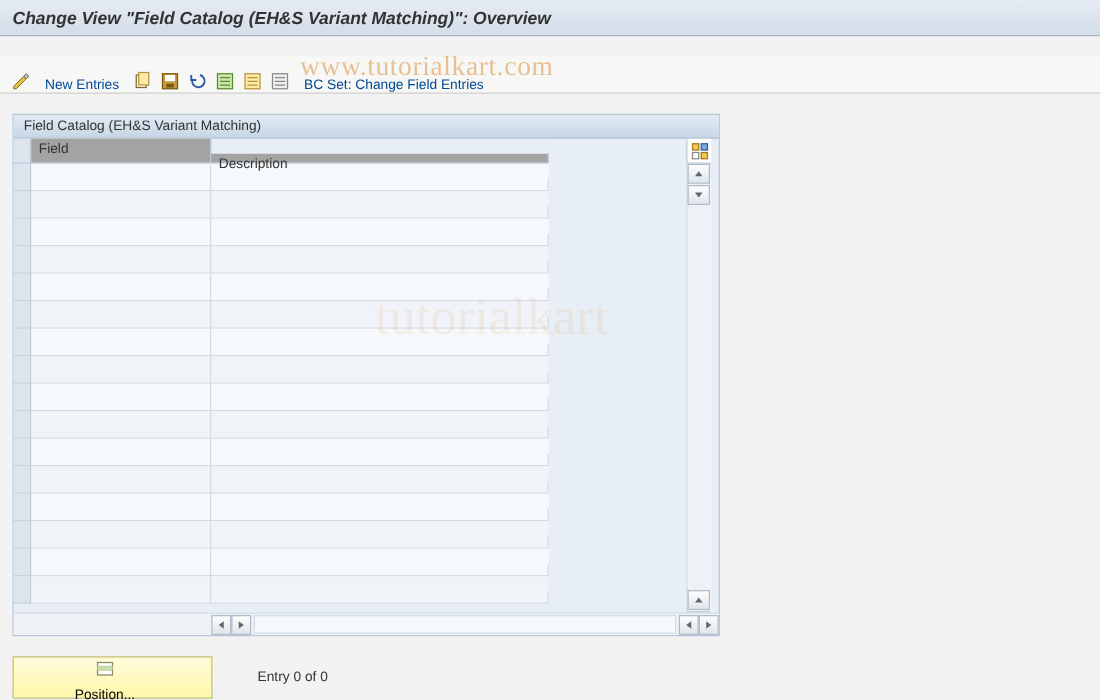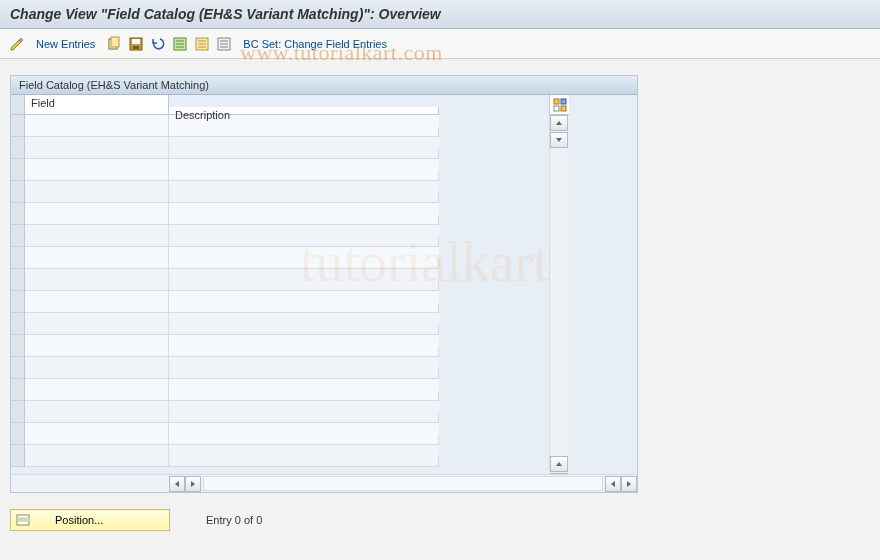--- a/index.html
+++ b/index.html
@@ -16,45 +16,46 @@
       background: linear-gradient(#e6ecf3, #d3dde8);
       border-bottom: 1px solid #a8b8c8;
       padding: 6px 10px;
       font-size: 14px;
       font-weight: bold;
       font-style: italic;
       color: #333;
     }
     .toolbar {
       display: flex;
-      align-items: center;
+      align-items: flex-end;
       gap: 4px;
       padding: 0 8px;
       background: #f7f7f5;
       border-bottom: 1px solid #d0d0d0;
       height: 30px;
+      margin-top: 16px;
     }
     .toolbar .link {
       color: #004a95;
       cursor: pointer;
       margin: 0 6px;
     }
     .tb-icon {
       width: 18px;
       height: 18px;
       display: inline-flex;
       align-items: center;
       justify-content: center;
       cursor: pointer;
     }
     .content-area {
       position: relative;
       margin: 16px 10px 4px 10px;
       border: 1px solid #b9c9d8;
-      width: 628px;
+      width: 566px;
       height: 418px;
       background: #e8eef5;
     }
     .panel-title {
       background: linear-gradient(#e3ecf5, #c6d6e6);
       border-bottom: 1px solid #a8b8c8;
       padding: 3px 8px;
       color: #333;
       font-size: 11px;
     }
@@ -86,21 +87,21 @@
       display: flex;
       background: #e8eef5;
       height: 20px;
       border-bottom: 1px solid #b9c9d8;
     }
     .grid-header .hcell {
       border-right: 1px solid #b9c9d8;
       padding: 2px 6px;
       color: #333;
       font-size: 11px;
-      background: #ffffff;
+      background: #a3a3a3;
     }
     .col-field { width: 144px; }
     .col-desc { width: 270px; margin-top: 12px; }
     .grid-body .grow {
       display: flex;
       height: 22px;
       border-bottom: 1px solid #d4dbe3;
       background: #f6f9fc;
     }
     .grid-body .grow:nth-child(even) { background: #f0f4f9; }
@@ -183,28 +184,29 @@
     }
     .bottom-bar {
       display: flex;
       align-items: center;
       gap: 20px;
       padding: 12px 10px;
     }
     .position-btn {
       display: inline-flex;
       align-items: center;
-      gap: 24px;
+      gap: 8px;
       padding: 2px 16px 2px 4px;
       background: linear-gradient(#fffde0, #fef6a8);
       border: 1px solid #c8bf70;
       box-shadow: inset 0 0 0 1px #fff8c0;
       cursor: pointer;
       min-width: 160px;
-      height: 22px;
+      height: 34px;
+      flex-direction: column;
     }
     .position-btn .pos-icon {
       width: 16px; height: 16px;
       display:inline-flex; align-items:center; justify-content:center;
     }
     .entry-text { color: #333; margin-left: 16px; }
     .watermark {
       position: absolute;
       top: 40px;
       left: 240px;
@@ -212,21 +214,21 @@
       color: #d98a30;
       opacity: 0.5;
       pointer-events: none;
       font-family: Georgia, serif;
       letter-spacing: 0.5px;
     }
     .watermark2 {
       position: absolute;
       top: 230px;
       left: 300px;
-      font-size: 56px;
+      font-size: 42px;
       color: #d98a30;
       opacity: 0.1;
       pointer-events: none;
       font-family: Georgia, serif;
     }
     
     .ic svg { display:block; }
   </style>
 </head>
 <body>

